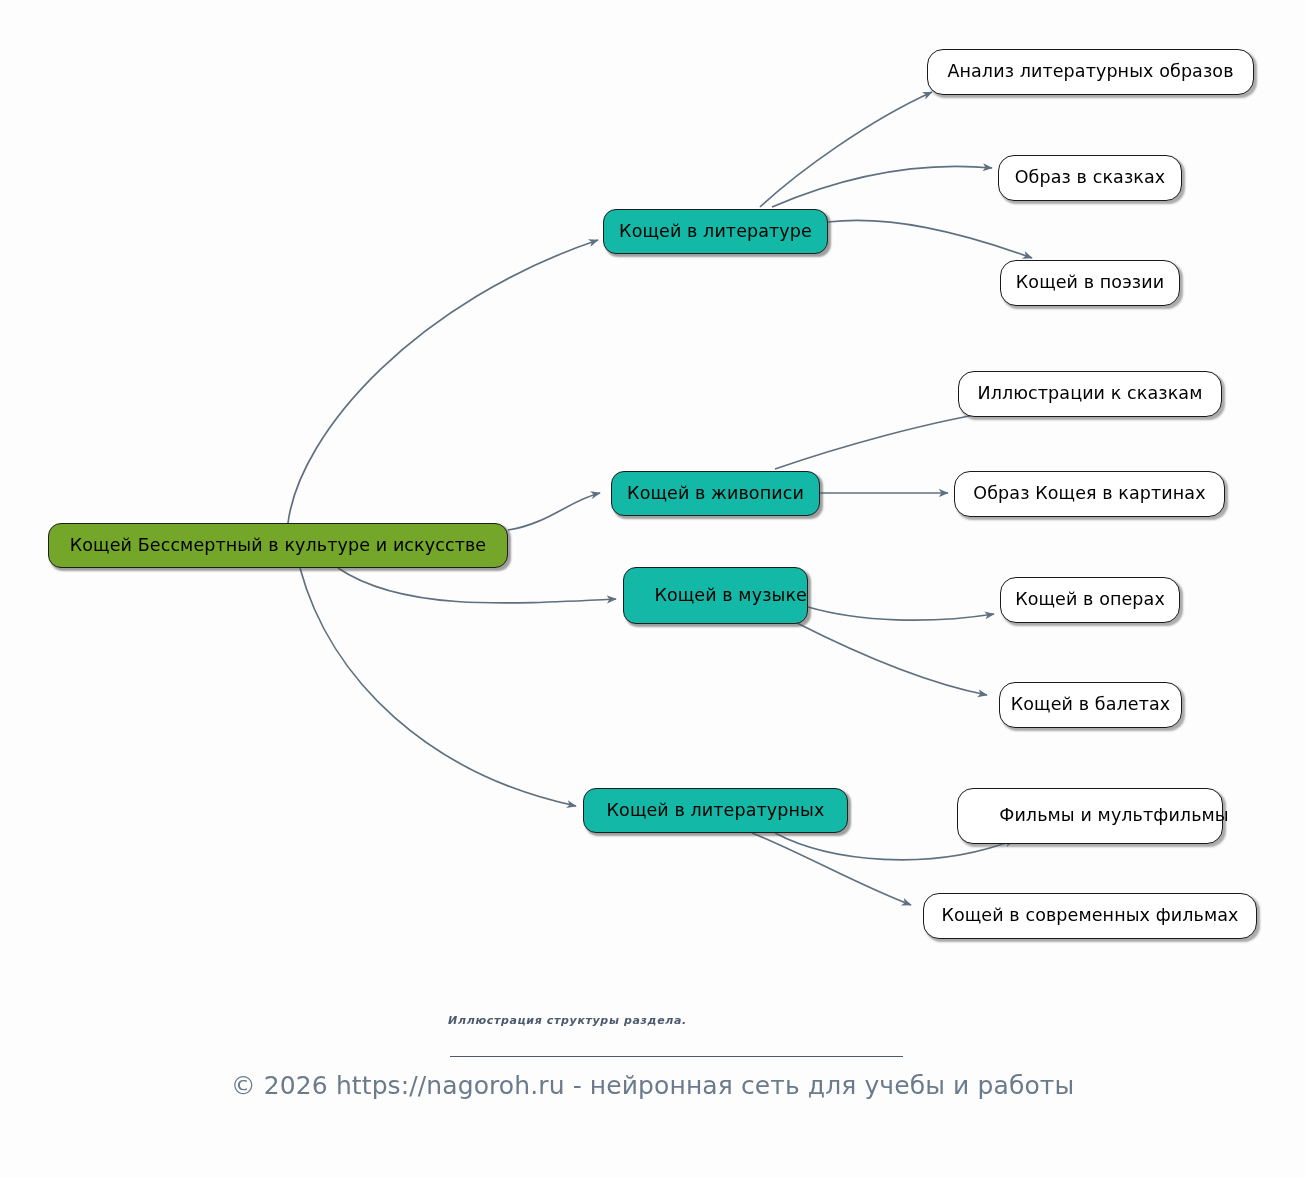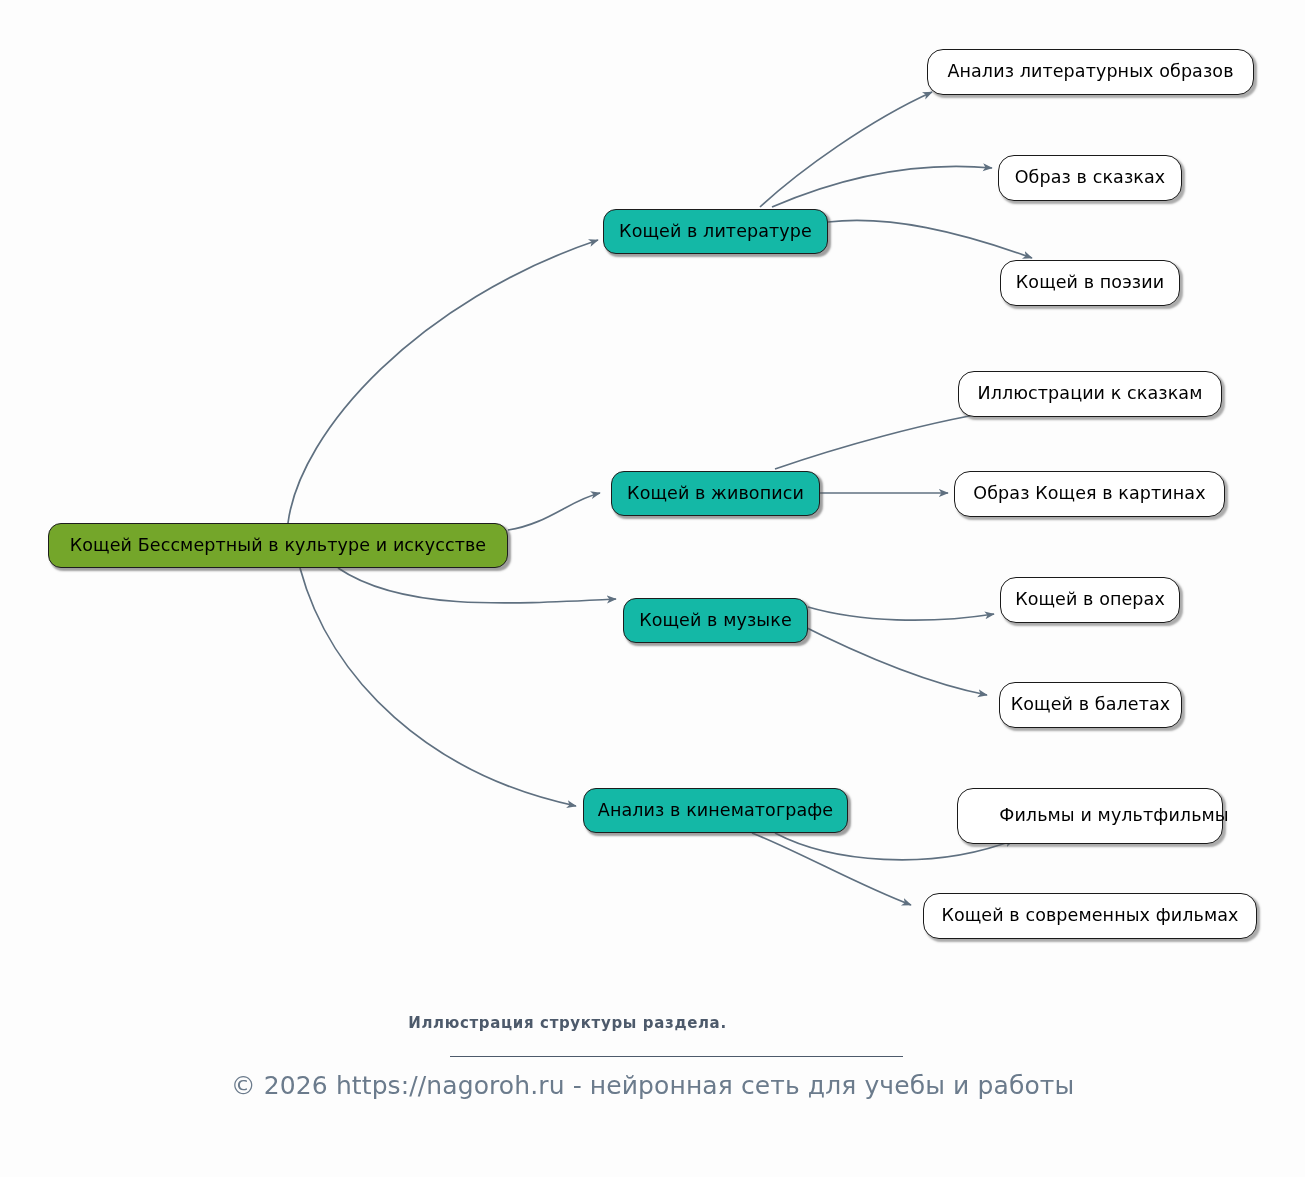--- a/index.html
+++ b/index.html
@@ -78,24 +78,25 @@
     top: 990px;
     width: 1305px;
     height: 187px;
     text-align: center;
   }
   #caption {
     position: absolute;
     top: 24px;
     left: 0;
     width: 1135px;
-    font-size: 15px;
+    font-size: 11px;
     font-weight: bold;
     color: #4d5a6b;
     letter-spacing: 0.65px;
+    font-style: italic;
   }
   #rule {
     position: absolute;
     top: 66px;
     left: 450px;
     width: 453px;
     height: 0;
     border-top: 1.4px solid #4d5a6b;
   }
   #copyright {
@@ -161,32 +162,32 @@
   <div class="node branch" style="left:611px; top:471px; width:209px; height:45px;">
     <span>Кощей в живописи</span>
   </div>
   <div class="node leaf" style="left:958px; top:371px; width:264px; height:46px;">
     <span>Иллюстрации к сказкам</span>
   </div>
   <div class="node leaf" style="left:954px; top:471px; width:271px; height:46px;">
     <span>Образ Кощея в картинах</span>
   </div>
 
-  <div class="node branch" style="left:623px; top:598px; width:185px; height:45px;">
+  <div class="node branch" style="left:623px; top:567px; width:185px; height:57px;justify-content:flex-end;">
     <span>Кощей в музыке</span>
   </div>
   <div class="node leaf" style="left:1000px; top:577px; width:180px; height:46px;">
     <span>Кощей в операх</span>
   </div>
   <div class="node leaf" style="left:999px; top:682px; width:183px; height:46px;">
     <span>Кощей в балетах</span>
   </div>
 
   <div class="node branch" style="left:583px; top:788px; width:265px; height:45px;">
-    <span>Анализ в кинематографе</span>
+    <span>Кощей в литературных</span>
   </div>
   <div class="node leaf" style="left:957px; top:788px; width:266px; height:56px;padding-left:48px;">
     <span>Фильмы и мультфильмы</span>
   </div>
   <div class="node leaf" style="left:923px; top:893px; width:334px; height:46px;">
     <span>Кощей в современных фильмах</span>
   </div>
 
 </div>
 

